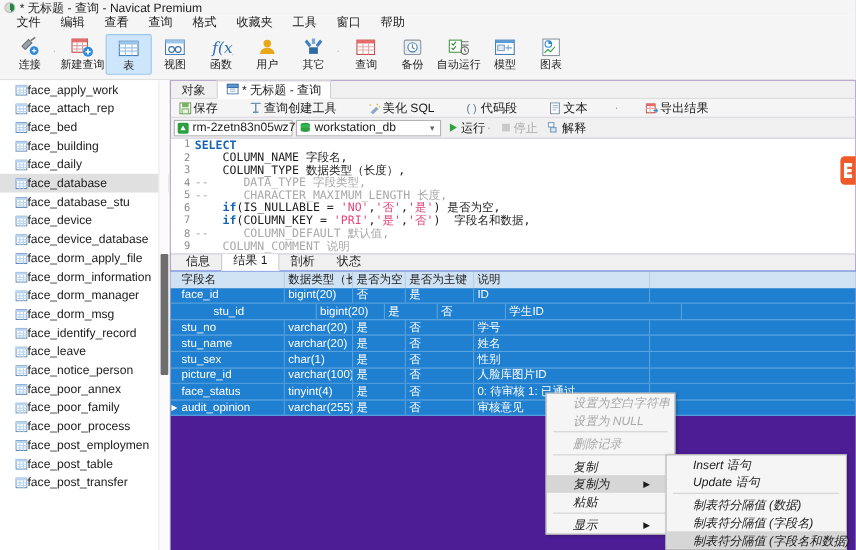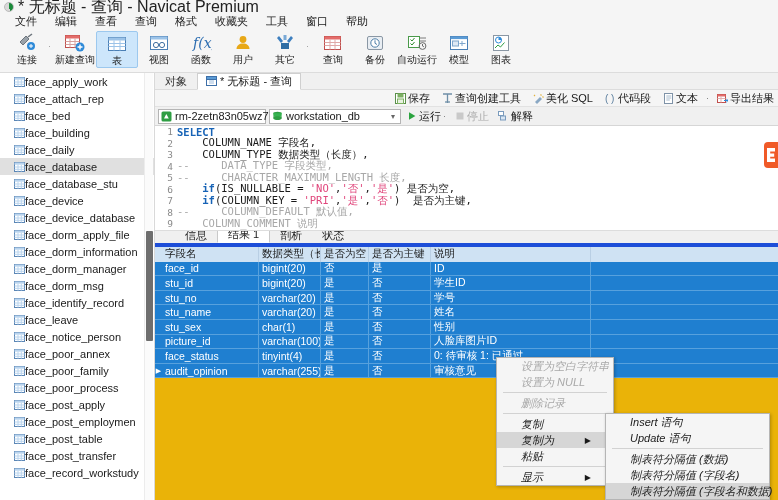--- a/index.html
+++ b/index.html
@@ -7,21 +7,21 @@
   body {
     font-family: "Liberation Sans", "DejaVu Sans", sans-serif;
     font-size: 11px;
     color:#1a1a1a;
     background:#ffffff;
     position:relative;
   }
   
   .titlebar{
     height:14px; display:flex; align-items:center; gap:4px;
-    padding-left:4px; background:#f5f5f5; font-size:16px; color:#222;
+    padding-left:4px; background:#f5f5f5; font-size:11px; color:#222;
   }
   .tb-logo{
     width:10px;height:10px;border-radius:50%;
     background:conic-gradient(#1a8a3a 0 45%, #d8d8d8 45% 100%);
     border:1px solid #bbb; flex:none;
   }
   .tb-title{white-space:nowrap;}
   
   .menubar{
     height:15px; display:flex; align-items:flex-start; background:#f5f5f5;
@@ -54,36 +54,35 @@
     padding-left:14px; font-size:11px; white-space:nowrap; cursor:default;
   }
   .tree-row.sel{ background:#e0e0e0; }
   .tbl-ic{ flex:none; }
   .sb-scroll{
     position:absolute; right:1px; top:0; width:9px; height:100%;
     background:#fbfbfb; border-left:1px solid #ececec;
   }
   .sb-thumb{ position:absolute; left:1px; width:7px; background:#6e6e6e; border-radius:1px;}
   
-  .right{ flex:1; position:relative; background:#eab308; overflow:hidden;}
+  .right{ flex:1; position:relative; background:#4c1d95; overflow:hidden;}
   .objbar{
     height:17px; background:#f0f0f0; display:flex; align-items:center;
     font-size:11px; border-bottom:1px solid #dcdcdc;
   }
   .objbar .ob-label{ padding:0 10px; color:#333;}
   .objbar .ob-tab{
     height:17px; display:flex; align-items:center; gap:3px; padding:0 8px;
     background:#fff; border:1px solid #cfcfcf; border-bottom-color:#fff;
     font-size:11px;
   }
   .qtoolbar{
-    height:17px; display:flex; align-items:center; gap:4px;
+    height:17px; display:flex; align-items:center; gap:21px;
     padding-left:4px; font-size:11px; background:#f5f5f5;
     border-bottom:1px solid #e2e2e2;
-    justify-content:flex-end;
   }
   .qt-item{ display:flex;align-items:center;gap:2px;padding:0 4px;cursor:default;white-space:nowrap;}
   .connbar{
     height:19px; display:flex; align-items:center; gap:3px; padding-left:3px;
     background:#f0f0f0; border-bottom:1px solid #d6d6d6;
   }
   .combo{
     height:15px; display:flex;align-items:center; gap:3px;
     border:1px solid #b4b4b4; background:#fff; padding:0 2px 0 2px;
     font-size:11px; white-space:nowrap;
@@ -101,21 +100,21 @@
     width:22px; text-align:right; padding-right:4px; color:#8a8a8a;
     font-size:9.5px; flex:none; background:#fff;
   }
   .kw{color:#1763b6;font-weight:bold;}
   .str{color:#e0457b;}
   .cmt{color:#a8a8a8;}
   .fn{color:#1763b6;font-weight:bold;}
   
   .restabs{
     height:16px; display:flex; align-items:flex-end; background:#f0f0f0;
-    border-bottom:4px solid #1d4ed8; padding-left:20px; font-size:11px;
+    border-bottom:1px solid #1d4ed8; padding-left:4px; font-size:11px;
   }
   .rtab{ padding:0 10px; line-height:15px; cursor:default;}
   .rtab.active{ background:#fff; border:1px solid #c9c9c9; border-bottom-color:#fff; }
   
   .grid{ position:relative; background:#fff; }
   .grow{ height:14.6px; display:flex; font-size:10.5px; align-items:center;}
   .ghead{ background:#cfe2f3; color:#1a1a1a; font-weight:normal;}
   .ghead .gc{ border-right:1px solid #b9cfe4; }
   .gc{ padding:0 3px; overflow:hidden; white-space:nowrap; flex:none;
        height:100%; display:flex; align-items:center;}
@@ -491,30 +490,20 @@
                <span>face_poor_process</span>
         </div>
         <div class="tree-row">
           <span class="tbl-ic">
             <svg width="11" height="10" viewBox="0 0 11 10">
               <rect x="0.5" y="0.5" width="10" height="9" fill="#fff" stroke="#5b86b5"></rect>
               <rect x="0.5" y="0.5" width="10" height="2.2" fill="#b9d4ee"></rect>
               <path d="M0.5 5h10M0.5 7.3h10M4 2.7v6.8M7.3 2.7v6.8" stroke="#b9d4ee"></path>
             </svg>
           </span>
-               <span>face_post_apply</span>
-        </div>
-        <div class="tree-row">
-          <span class="tbl-ic">
-            <svg width="11" height="10" viewBox="0 0 11 10">
-              <rect x="0.5" y="0.5" width="10" height="9" fill="#fff" stroke="#5b86b5"></rect>
-              <rect x="0.5" y="0.5" width="10" height="2.2" fill="#b9d4ee"></rect>
-              <path d="M0.5 5h10M0.5 7.3h10M4 2.7v6.8M7.3 2.7v6.8" stroke="#b9d4ee"></path>
-            </svg>
-          </span>
                <span>face_post_employmen</span>
         </div>
         <div class="tree-row">
           <span class="tbl-ic">
             <svg width="11" height="10" viewBox="0 0 11 10">
               <rect x="0.5" y="0.5" width="10" height="9" fill="#fff" stroke="#5b86b5"></rect>
               <rect x="0.5" y="0.5" width="10" height="2.2" fill="#b9d4ee"></rect>
               <path d="M0.5 5h10M0.5 7.3h10M4 2.7v6.8M7.3 2.7v6.8" stroke="#b9d4ee"></path>
             </svg>
           </span>
@@ -522,30 +511,20 @@
         </div>
         <div class="tree-row">
           <span class="tbl-ic">
             <svg width="11" height="10" viewBox="0 0 11 10">
               <rect x="0.5" y="0.5" width="10" height="9" fill="#fff" stroke="#5b86b5"></rect>
               <rect x="0.5" y="0.5" width="10" height="2.2" fill="#b9d4ee"></rect>
               <path d="M0.5 5h10M0.5 7.3h10M4 2.7v6.8M7.3 2.7v6.8" stroke="#b9d4ee"></path>
             </svg>
           </span>
                <span>face_post_transfer</span>
-        </div>
-        <div class="tree-row">
-          <span class="tbl-ic">
-            <svg width="11" height="10" viewBox="0 0 11 10">
-              <rect x="0.5" y="0.5" width="10" height="9" fill="#fff" stroke="#5b86b5"></rect>
-              <rect x="0.5" y="0.5" width="10" height="2.2" fill="#b9d4ee"></rect>
-              <path d="M0.5 5h10M0.5 7.3h10M4 2.7v6.8M7.3 2.7v6.8" stroke="#b9d4ee"></path>
-            </svg>
-          </span>
-               <span>face_record_workstudy</span>
         </div>
         <div class="tree-row">
                </div>
       </div>
     <div class="sb-scroll">
       <div class="sb-thumb" style="top:158px;height:110px;"></div>
     </div>
   </div>
 
   <div class="right">
@@ -674,21 +653,21 @@
       </div>
     </div>
 
     <div class="editor" id="editor">
         <div class="eline"><span class="gutter">1</span><span><span class="kw">SELECT</span></span></div>
         <div class="eline"><span class="gutter">2</span><span><span>    COLUMN_NAME 字段名,</span></span></div>
         <div class="eline"><span class="gutter">3</span><span><span>    COLUMN_TYPE 数据类型（长度）,</span></span></div>
         <div class="eline"><span class="gutter">4</span><span><span class="cmt">--     DATA_TYPE 字段类型,</span></span></div>
         <div class="eline"><span class="gutter">5</span><span><span class="cmt">--     CHARACTER_MAXIMUM_LENGTH 长度,</span></span></div>
         <div class="eline"><span class="gutter">6</span><span><span>    </span><span class="fn">if</span><span>(IS_NULLABLE = </span><span class="str">'NO'</span><span>,</span><span class="str">'否'</span><span>,</span><span class="str">'是'</span><span>) 是否为空,</span></span></div>
-        <div class="eline"><span class="gutter">7</span><span><span>    </span><span class="fn">if</span><span>(COLUMN_KEY = </span><span class="str">'PRI'</span><span>,</span><span class="str">'是'</span><span>,</span><span class="str">'否'</span><span>)  是否为主键,</span></span></div>
+        <div class="eline"><span class="gutter">7</span><span><span>    </span><span class="fn">if</span><span>(COLUMN_KEY = </span><span class="str">'PRI'</span><span>,</span><span class="str">'是'</span><span>,</span><span class="str">'否'</span><span>)  字段名和数据,</span></span></div>
         <div class="eline"><span class="gutter">8</span><span><span class="cmt">--     COLUMN_DEFAULT 默认值,</span></span></div>
         <div class="eline"><span class="gutter">9</span><span><span class="cmt">    COLUMN_COMMENT 说明</span></span></div>
       </div>
 
     <div class="restabs" id="restabs">
         <div class="rtab">信息</div>
         <div class="rtab active">结果 1</div>
         <div class="rtab">剖析</div>
         <div class="rtab">状态</div>
       </div>
@@ -706,21 +685,21 @@
           <div class="grow">
             <span class="marker"></span>
             <span class="gc" style="width: 97px;">face_id</span>
             <span class="gc" style="width: 62px;">bigint(20)</span>
             <span class="gc" style="width: 48px;">否</span>
             <span class="gc" style="width: 62px;">是</span>
             <span class="gc" style="width: 160px;">ID</span>
           </div>
           <div class="grow">
             <span class="marker"></span>
-            <span class="gc" style="width: 97px;">stu_id</span>
+            <span class="gc" style="width: 97px; margin-left: 29px;">stu_id</span>
             <span class="gc" style="width: 62px;">bigint(20)</span>
             <span class="gc" style="width: 48px;">是</span>
             <span class="gc" style="width: 62px;">否</span>
             <span class="gc" style="width: 160px;">学生ID</span>
           </div>
           <div class="grow">
             <span class="marker"></span>
             <span class="gc" style="width: 97px;">stu_no</span>
             <span class="gc" style="width: 62px;">varchar(20)</span>
             <span class="gc" style="width: 48px;">是</span>

